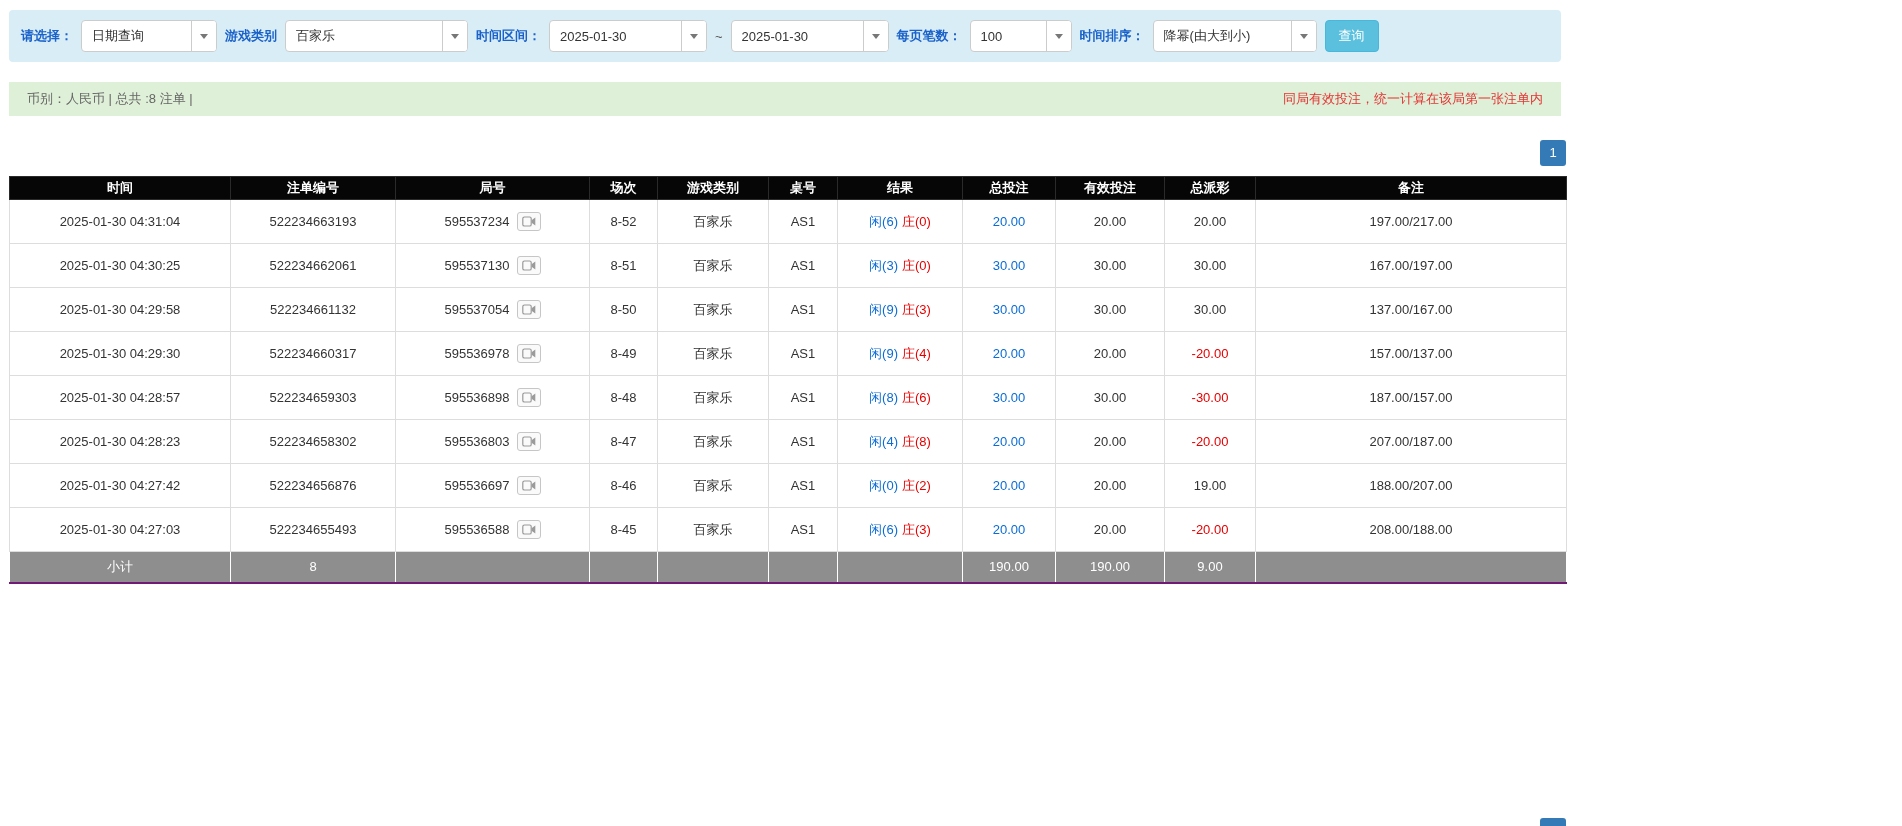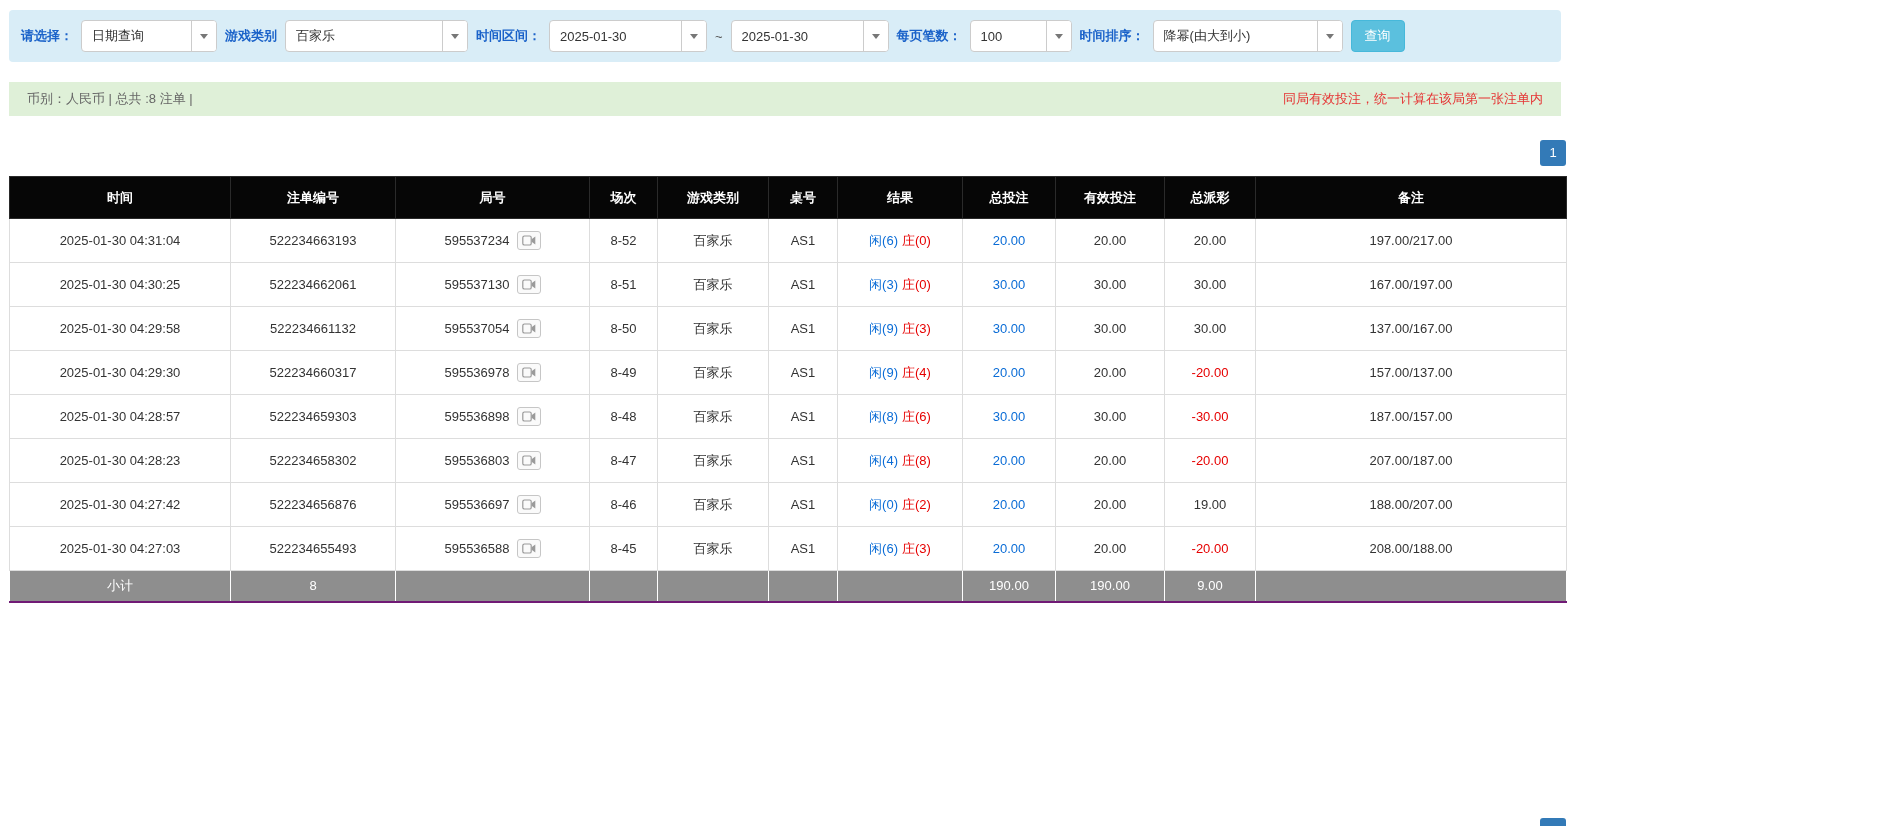--- a/index.html
+++ b/index.html
@@ -52,21 +52,21 @@
     display: flex;
     align-items: center;
     justify-content: center;
     cursor: pointer;
   }
   .caret-shape { width: 0; height: 0; border-left: 4px solid transparent; border-right: 4px solid transparent; border-top: 5px solid #777; }
   .w-select { width: 136px; }
   .w-game   { width: 183px; }
   .w-date   { width: 158px; justify-content: flex-end; }
   .w-size   { width: 102px; }
-  .w-sort   { width: 190px; }
+  .w-sort   { width: 164px; }
   .tilde { color: #555; font-size: 13px; }
   .search-btn {
     height: 32px;
     padding: 0 13px;
     background: var(--btn-info-bg, #5bc0de);
     border: 1px solid var(--btn-info-border, #46b8da);
     border-radius: 4px;
     color: #fff;
     font-size: 13px;
     cursor: pointer;
@@ -108,21 +108,21 @@
     width: 1557px;
     margin-top: 10px;
     border-collapse: collapse;
     table-layout: fixed;
     font-size: 13px;
   }
   table.records th {
     background: var(--header-bg, #060606);
     color: #fff;
     font-weight: bold;
-    height: 42px;
+    height: 23px;
     border: 1px solid #2a2a2a;
     text-align: center;
   }
   table.records td {
     border: 1px solid #ddd;
     height: 44px;
     text-align: center;
     background: #fff;
     color: #333;
     vertical-align: middle;

